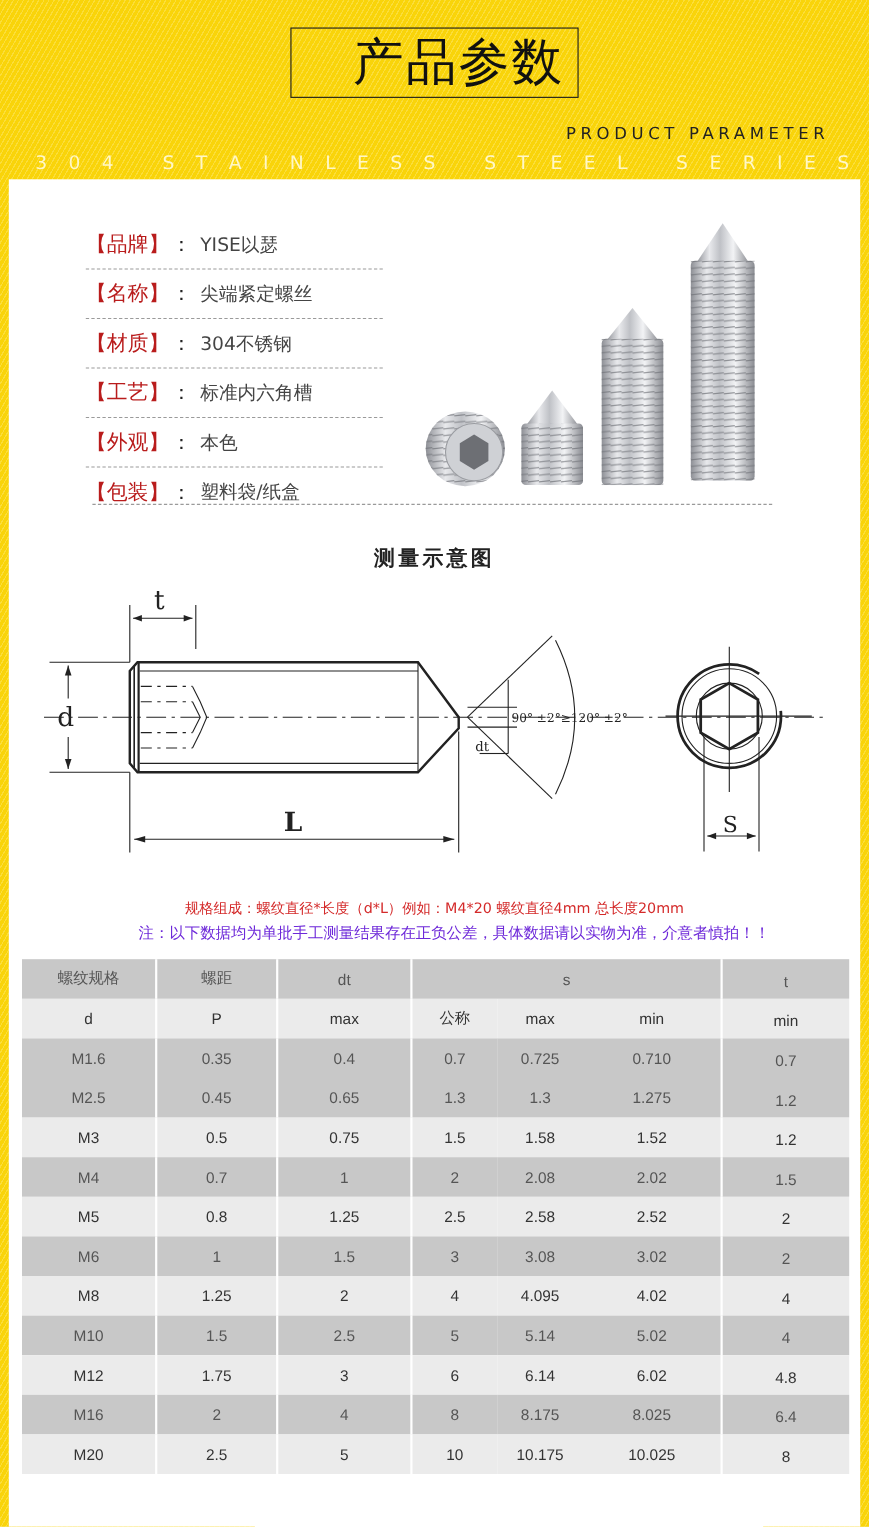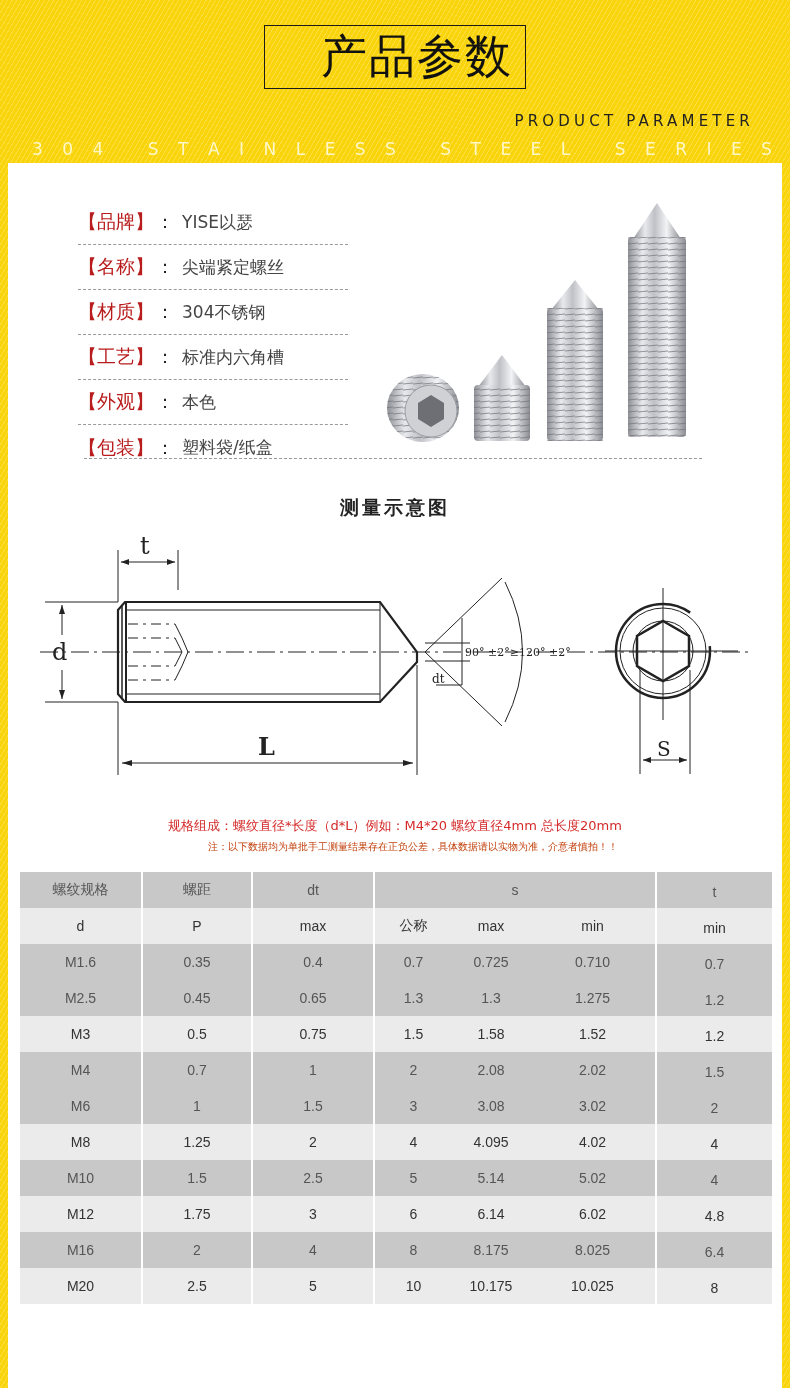--- a/index.html
+++ b/index.html
@@ -64,21 +64,21 @@
     font-size: 19px; color: #222; letter-spacing: 3px; font-weight: bold;
   }
   .diagram { position: absolute; left: 30px; top: 530px; width: 730px; height: 260px; }
 
   .note-red {
     position: absolute; left: 0; top: 817px; width: 790px; text-align: center;
     font-size: 13px; color: #d42a2a;
   }
   .note-black {
     position: absolute; left: 0; top: 840px; width: 790px; text-align: center;
-    font-size: 10px; color: #c2410c; padding-left: 36px;
+    font-size: 14px; color: #6d28d9; padding-left: 36px;
   }
 
   .table {
     position: absolute; left: 20px; top: 872px; width: 752px;
     border-collapse: collapse; table-layout: fixed;
     font-family: "Liberation Sans", sans-serif;
     font-size: 14px; color: #555;
   }
   .table td, .table th {
     height: 36px; text-align: center; font-weight: normal;
@@ -340,20 +340,29 @@
       </tr>
       <tr class="dark">
         <td>M4</td>
         <td>0.7</td>
         <td>1</td>
         <td>2</td>
         <td class="inner">2.08</td>
         <td class="inner">2.02</td>
         <td class="tcol">1.5</td>
       </tr>
+      <tr class="light">
+        <td>M5</td>
+        <td>0.8</td>
+        <td>1.25</td>
+        <td>2.5</td>
+        <td class="inner">2.58</td>
+        <td class="inner">2.52</td>
+        <td class="tcol">2</td>
+      </tr>
       <tr class="dark">
         <td>M6</td>
         <td>1</td>
         <td>1.5</td>
         <td>3</td>
         <td class="inner">3.08</td>
         <td class="inner">3.02</td>
         <td class="tcol">2</td>
       </tr>
       <tr class="light">

